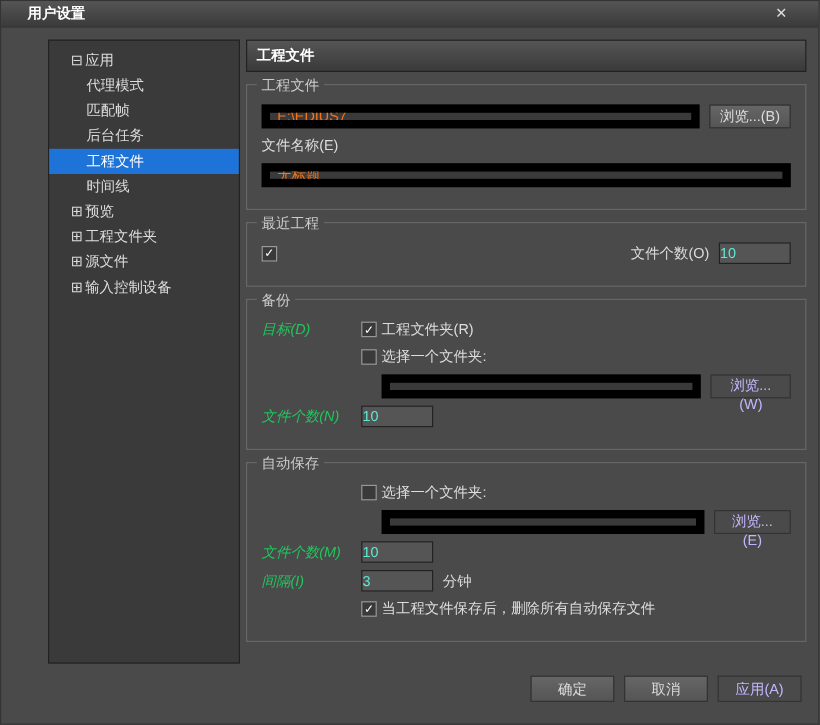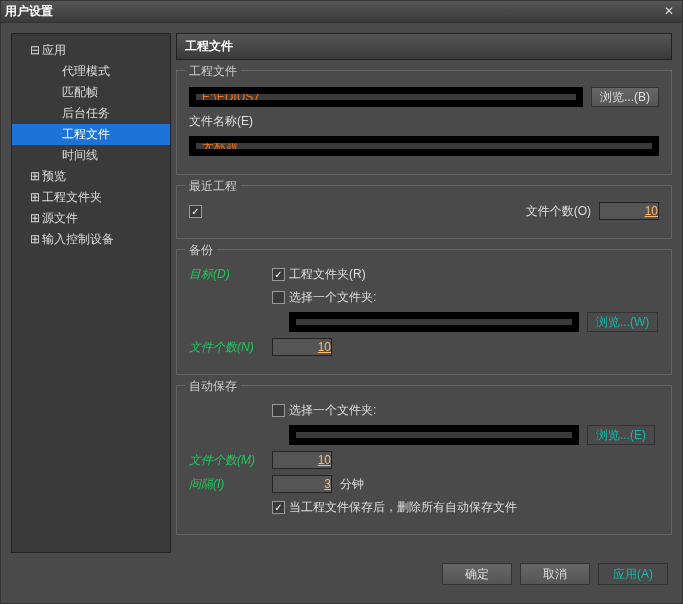--- a/index.html
+++ b/index.html
@@ -1,38 +1,38 @@
 <!DOCTYPE html>
 <html><head>
 <meta charset="utf-8">
 <style>
 * { box-sizing: border-box; margin: 0; padding: 0; font-family: "Microsoft YaHei", sans-serif; font-size: 12px; }
 body { background: #4a4a4a; width: 683px; height: 604px; overflow: hidden; color: #ddd; }
 .window { width: 683px; height: 604px; background: #4a4a4a; border: 1px solid #333; }
-.titlebar { height: 22px; background: linear-gradient(#555,#3a3a3a); display: flex; align-items: center; padding: 0 4px; border-bottom: 1px solid #333; }
+.titlebar { height: 22px; background: linear-gradient(#555,#3a3a3a); display: flex; align-items: center; padding: 0 22px; border-bottom: 1px solid #333; }
 .titlebar-title { flex: 1; color: #fff; font-weight: bold; }
 .close-btn { width: 18px; height: 18px; color: #ddd; text-align: center; line-height: 16px; cursor: pointer; }
-.body { display: flex; height: 540px; }
+.body { display: flex; height: 540px; margin-left: 29px; }
 .sidebar { width: 160px; background: #3a3a3a; border: 1px solid #222; margin: 10px 5px 10px 10px; padding: 6px 0; }
 .tree-item { padding: 2px 0 2px 18px; color: #ddd; cursor: default; white-space: nowrap; }
-.tree-item.child { padding-left: 50px; font-family: Liberation Serif, serif; }
+.tree-item.child { padding-left: 31px; font-family: Liberation Serif, serif; }
 .tree-item.selected { background: #1e73d8; color: #fff; }
 .tree-exp { display:inline-block; width:12px; color:#ddd; }
 .content { flex: 1; margin: 10px 10px 10px 0; }
 .page-header { background: linear-gradient(#555,#3a3a3a); border: 1px solid #222; padding: 4px 8px; color: #fff; font-weight: bold; margin-bottom: 10px; }
 .group { border: 1px solid #666; margin-bottom: 10px; padding: 10px 12px 12px 12px; position: relative; }
 .group-title { position: absolute; top: -8px; left: 8px; background: #4a4a4a; padding: 0 4px; color: #ccc; }
 .row { display: flex; align-items: center; margin: 6px 0; gap: 8px; }
 .label { width: 75px; color: #22c55e; font-style: italic; }
 .label-wide { width: 130px; color: #ddd; }
 .input-text { background: #3a3a3a; border: 7px solid #000000; color: #f97316; height: 20px; padding: 2px 6px; }
 .input-text.wide { flex: 1; }
-.input-num { background: #555; border: 1px solid #222; color: #fdba74; height: 18px; width: 60px; text-align: right; text-decoration: underline; }
+.input-num { background: #555; border: 1px solid #222; color: #5eead4; height: 18px; width: 60px; text-align: left; }
 .btn { background: linear-gradient(#666,#555); border: 1px solid #333; color: #ddd; height: 20px; padding: 0 8px; cursor: pointer; }
-.btn.disabled { color: #14b8a6; background: #4a4a4a; cursor: default; }
+.btn.disabled { color: #c4b5fd; background: #4a4a4a; cursor: default; }
 .checkbox { display: inline-flex; align-items: center; gap: 4px; cursor: pointer; }
 .cb-box { width: 13px; height: 13px; border: 1px solid #999; background: #3a3a3a; display: inline-flex; align-items: center; justify-content: center; font-size: 10px; color: #fff; }
 .footer { display: flex; justify-content: flex-end; gap: 8px; padding: 0 14px; }
 .footer .btn { width: 70px; height: 22px; text-align: center; }
 .hl-red { border: 3px solid #e53935; padding: 4px 6px; display: inline-flex; }
 .folder-input-row { display:flex; align-items:center; gap:8px; margin-left:100px; margin-top:4px; }
 .folder-input-row .input-text { width: 290px; }
 </style>
 </head>
 <body>

